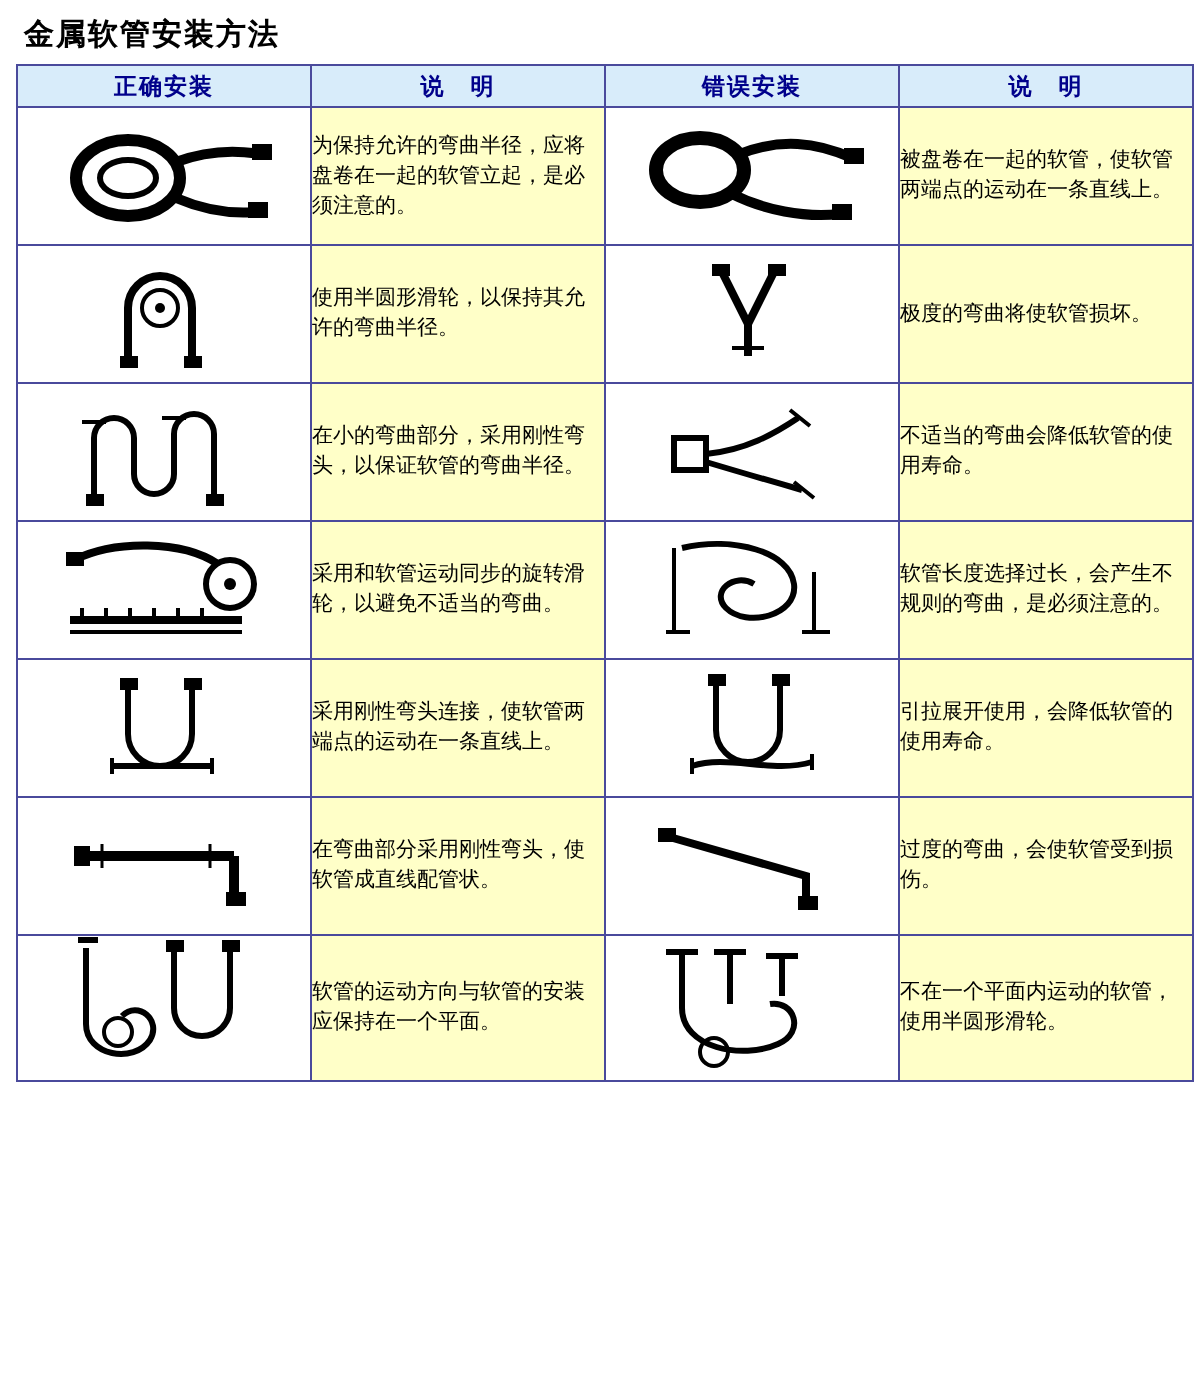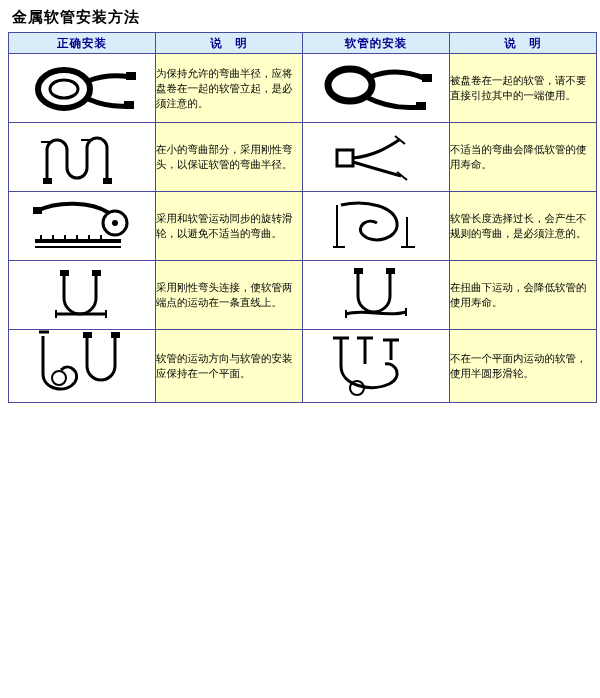--- a/index.html
+++ b/index.html
@@ -71,21 +71,21 @@
 
 <div class="page">
 
   <div class="title">金属软管安装方法</div>
 
   <table class="hose-table">
     <thead>
       <tr>
         <th class="col-pic">正确安装</th>
         <th class="col-txt">说　明</th>
-        <th class="col-pic">软管的安装</th>
+        <th class="col-pic">错误安装</th>
         <th class="col-txt">说　明</th>
       </tr>
     </thead>
     <tbody>
 
       <tr>
         <td class="pic">
           <svg class="fig" width="120" height="58" viewBox="0 0 120 58">
             <ellipse cx="42" cy="30" rx="26" ry="19" fill="none" stroke="#000" stroke-width="6"></ellipse>
             <ellipse cx="42" cy="30" rx="14" ry="9" fill="#fff" stroke="#000" stroke-width="3"></ellipse>
@@ -98,23 +98,45 @@
         <td class="txt">为保持允许的弯曲半径，应将盘卷在一起的软管立起，是必须注意的。</td>
         <td class="pic">
           <svg class="fig" width="120" height="58" viewBox="0 0 120 58">
             <ellipse cx="34" cy="26" rx="22" ry="16" fill="none" stroke="#000" stroke-width="7"></ellipse>
             <path d="M54 18 C74 10 92 12 110 20" fill="none" stroke="#000" stroke-width="5"></path>
             <rect x="106" y="15" width="10" height="8" fill="#000"></rect>
             <path d="M50 38 C66 46 86 50 104 48" fill="none" stroke="#000" stroke-width="5"></path>
             <rect x="100" y="43" width="10" height="8" fill="#000"></rect>
           </svg>
         </td>
-        <td class="txt">被盘卷在一起的软管，请不要直接引拉其中的一端使用。</td>
-      </tr>
-
+        <td class="txt">被盘卷在一起的软管，使软管两端点的运动在一条直线上。</td>
+      </tr>
+
+      <tr>
+        <td class="pic">
+          <svg class="fig" width="120" height="58" viewBox="0 0 120 58">
+            <path d="M42 52 L42 26 A16 16 0 0 1 74 26 L74 52" fill="none" stroke="#000" stroke-width="4"></path>
+            <circle cx="58" cy="26" r="9" fill="none" stroke="#000" stroke-width="2"></circle>
+            <circle cx="58" cy="26" r="2.5" fill="#000"></circle>
+            <rect x="38" y="50" width="9" height="6" fill="#000"></rect>
+            <rect x="70" y="50" width="9" height="6" fill="#000"></rect>
+          </svg>
+        </td>
+        <td class="txt">使用半圆形滑轮，以保持其允许的弯曲半径。</td>
+        <td class="pic">
+          <svg class="fig" width="120" height="58" viewBox="0 0 120 58">
+            <path d="M44 6 L58 34 L72 6" fill="none" stroke="#000" stroke-width="4"></path>
+            <path d="M58 34 L58 50" fill="none" stroke="#000" stroke-width="4"></path>
+            <rect x="40" y="4" width="9" height="6" fill="#000"></rect>
+            <rect x="68" y="4" width="9" height="6" fill="#000"></rect>
+            <path d="M50 46 L66 46" stroke="#000" stroke-width="2"></path>
+          </svg>
+        </td>
+        <td class="txt">极度的弯曲将使软管损坏。</td>
+      </tr>
 
       <tr>
         <td class="pic">
           <svg class="fig" width="130" height="58" viewBox="0 0 130 58">
             <path d="M30 52 L30 22 A10 10 0 0 1 50 22 L50 40" fill="none" stroke="#000" stroke-width="3"></path>
             <path d="M50 40 A10 10 0 0 0 70 40 L70 20" fill="none" stroke="#000" stroke-width="3"></path>
             <path d="M70 20 A10 10 0 0 1 90 20 L90 52" fill="none" stroke="#000" stroke-width="3"></path>
             <rect x="26" y="50" width="9" height="6" fill="#000"></rect>
             <rect x="86" y="50" width="9" height="6" fill="#000"></rect>
             <path d="M24 14 L36 14 M64 12 L76 12" stroke="#000" stroke-width="2"></path>
@@ -171,23 +193,43 @@
         <td class="txt">采用刚性弯头连接，使软管两端点的运动在一条直线上。</td>
         <td class="pic">
           <svg class="fig" width="120" height="58" viewBox="0 0 120 58">
             <path d="M42 6 L42 30 A16 16 0 0 0 74 30 L74 6" fill="none" stroke="#000" stroke-width="3"></path>
             <rect x="38" y="2" width="9" height="6" fill="#000"></rect>
             <rect x="70" y="2" width="9" height="6" fill="#000"></rect>
             <path d="M30 48 C48 42 70 52 90 46" fill="none" stroke="#000" stroke-width="3"></path>
             <path d="M30 44 L30 52 M90 42 L90 50" stroke="#000" stroke-width="2"></path>
           </svg>
         </td>
-        <td class="txt">在扭曲下运动，会降低软管的使用寿命。</td>
-      </tr>
-
+        <td class="txt">引拉展开使用，会降低软管的使用寿命。</td>
+      </tr>
+
+      <tr>
+        <td class="pic">
+          <svg class="fig" width="130" height="50" viewBox="0 0 130 50">
+            <path d="M24 20 L100 20" stroke="#000" stroke-width="5"></path>
+            <path d="M100 20 L100 40" stroke="#000" stroke-width="5"></path>
+            <rect x="20" y="15" width="8" height="10" fill="#000"></rect>
+            <rect x="96" y="38" width="10" height="7" fill="#000"></rect>
+            <path d="M34 14 L34 26 M88 14 L88 26" stroke="#000" stroke-width="1.5"></path>
+          </svg>
+        </td>
+        <td class="txt">在弯曲部分采用刚性弯头，使软管成直线配管状。</td>
+        <td class="pic">
+          <svg class="fig" width="130" height="50" viewBox="0 0 130 50">
+            <path d="M22 10 L92 30 L92 42" fill="none" stroke="#000" stroke-width="4"></path>
+            <rect x="18" y="6" width="9" height="7" fill="#000"></rect>
+            <rect x="88" y="40" width="10" height="7" fill="#000"></rect>
+          </svg>
+        </td>
+        <td class="txt">过度的弯曲，会使软管受到损伤。</td>
+      </tr>
 
 
       <tr>
         <td class="pic">
           <svg class="fig" width="130" height="72" viewBox="0 0 130 72">
             <path d="M26 6 L26 44" stroke="#000" stroke-width="3"></path>
             <path d="M26 44 C26 60 50 64 58 52 C64 42 52 32 44 40" fill="none" stroke="#000" stroke-width="3"></path>
             <circle cx="42" cy="48" r="7" fill="none" stroke="#000" stroke-width="2"></circle>
             <path d="M70 6 L70 36 A14 14 0 0 0 98 36 L98 6" fill="none" stroke="#000" stroke-width="3"></path>
             <rect x="66" y="2" width="9" height="6" fill="#000"></rect>

